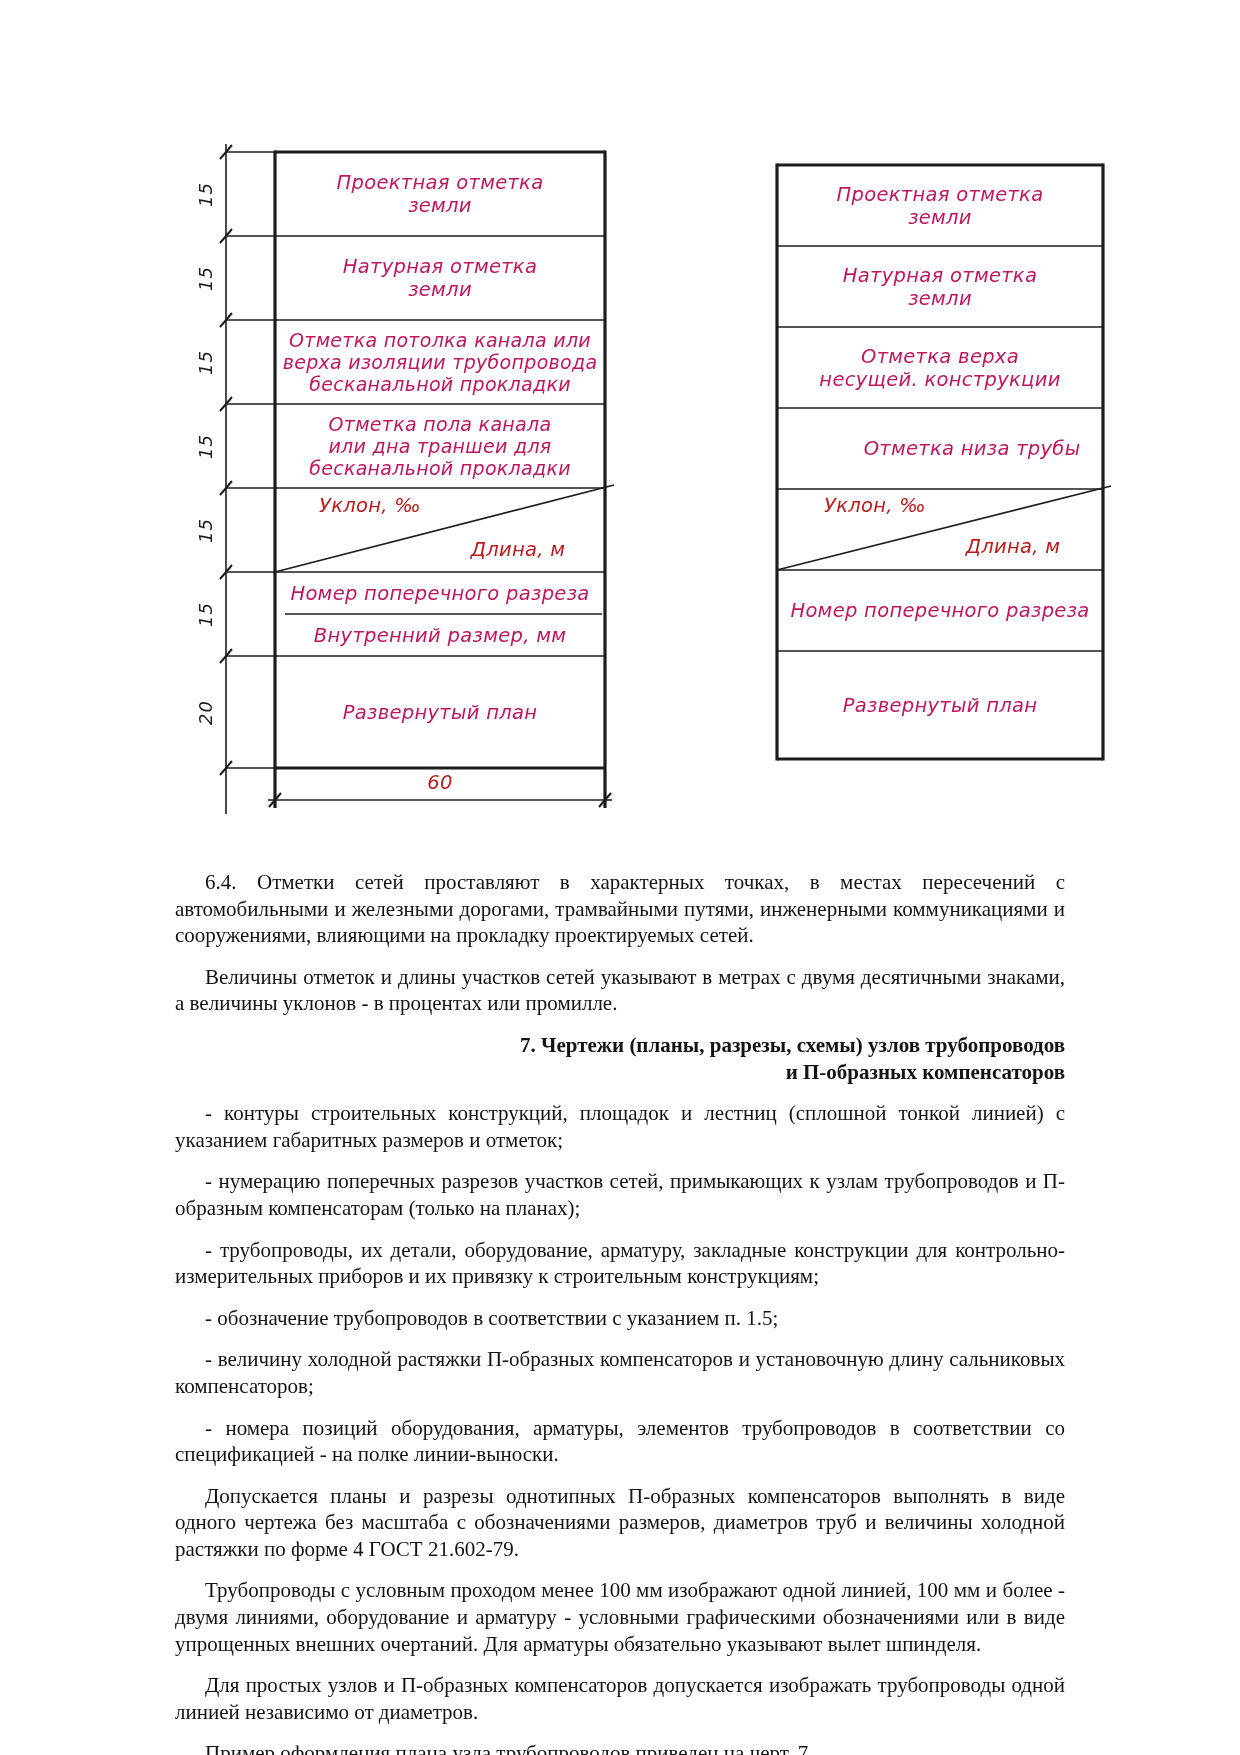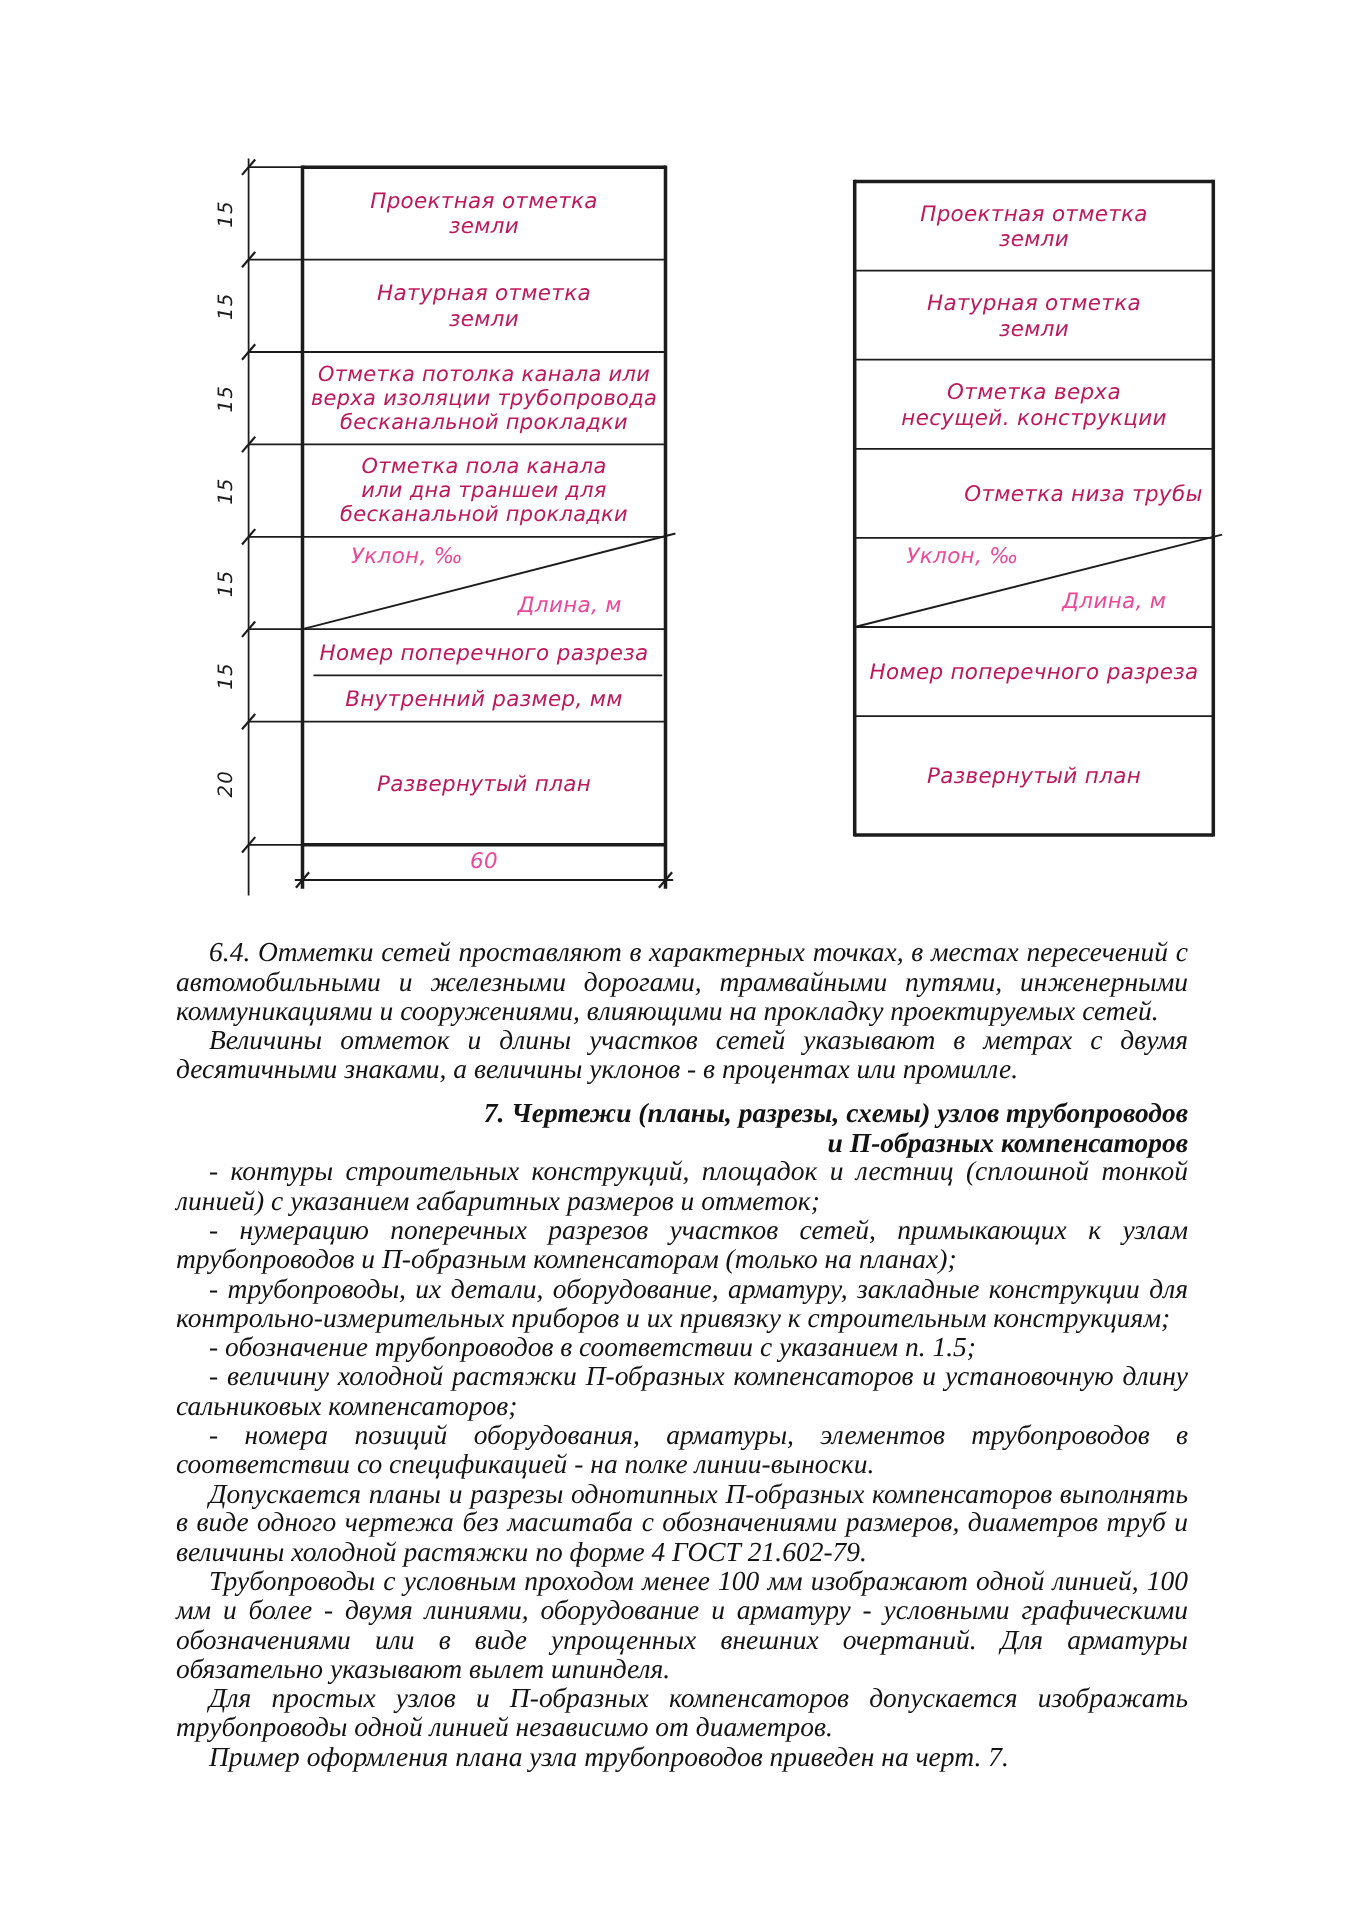--- a/index.html
+++ b/index.html
@@ -13,32 +13,32 @@
   .cell{
     position:absolute;display:flex;align-items:center;justify-content:center;
     text-align:center;white-space:pre-line;
     font-family:"DejaVu Sans", sans-serif;font-style:italic;
     font-size:19.5px;line-height:23px;color:#be185d;letter-spacing:0.3px;
   }
   .cell.small{font-size:19px;line-height:22px;}
   .freelabel{
     position:absolute;text-align:center;white-space:nowrap;
     font-family:"DejaVu Sans", sans-serif;font-style:italic;
-    font-size:19.5px;color:#ec4899;letter-spacing:0.3px;
+    font-size:19.5px;color:#b91c1c;letter-spacing:0.3px;
   }
   .dimwrap{position:absolute;display:flex;align-items:center;justify-content:center;}
   .dimwrap span{
     transform:rotate(-90deg);font-family:"DejaVu Sans", sans-serif;font-style:italic;
     font-size:18px;color:#1b1b1b;letter-spacing:1px;
   }
   
   .textblock{position:absolute;left:160px;top:854px;width:920px;}
   .textblock p{
-    margin:0;font-size:25px;line-height:26.6px;text-align:justify;
-    text-indent:30px;color:#131313;font-style:italic;
+    margin:15px;font-size:21px;line-height:26.6px;text-align:justify;
+    text-indent:30px;color:#131313;
   }
   .textblock p.heading{
     font-weight:bold;text-align:right;text-indent:0;white-space:pre-line;
     margin-top:13px;
   }
 </style>
 </head>
 <body>
 
 <div class="canvas">
@@ -130,21 +130,21 @@
         <path d="M7,430 L341,346" stroke-width="1.7"></path>
       </g>
     </svg>
 
     <div class="cell" style="left:7px;top:25px;width:326px;height:81px;">Проектная отметка
 земли</div>
     <div class="cell" style="left:7px;top:106px;width:326px;height:81px;">Натурная отметка
 земли</div>
     <div class="cell" style="left:7px;top:187px;width:326px;height:81px;border-radius:10px;">Отметка верха
 несущей. конструкции</div>
-    <div class="cell" style="left:20px;top:268px;width:390px;height:81px;">Отметка низа трубы</div>
+    <div class="cell" style="left:7px;top:268px;width:390px;height:81px;">Отметка низа трубы</div>
     <div class="freelabel" style="left:20px;top:354px;width:170px;">Уклон, ‰</div>
     <div class="freelabel" style="left:168px;top:395px;width:150px;">Длина, м</div>
     <div class="cell" style="left:7px;top:430px;width:326px;height:81px;">Номер поперечного разреза</div>
     <div class="cell" style="left:7px;top:511px;width:326px;height:108px;">Развернутый план</div>
   </div>
 
   <div class="textblock">
     <p>6.4. Отметки сетей проставляют в характерных точках, в местах пересечений с автомобильными и железными дорогами, трамвайными путями, инженерными коммуникациями и сооружениями, влияющими на прокладку проектируемых сетей.</p>
     <p>Величины отметок и длины участков сетей указывают в метрах с двумя десятичными знаками, а величины уклонов - в процентах или промилле.</p>
     <p class="heading">7. Чертежи (планы, разрезы, схемы) узлов трубопроводов

